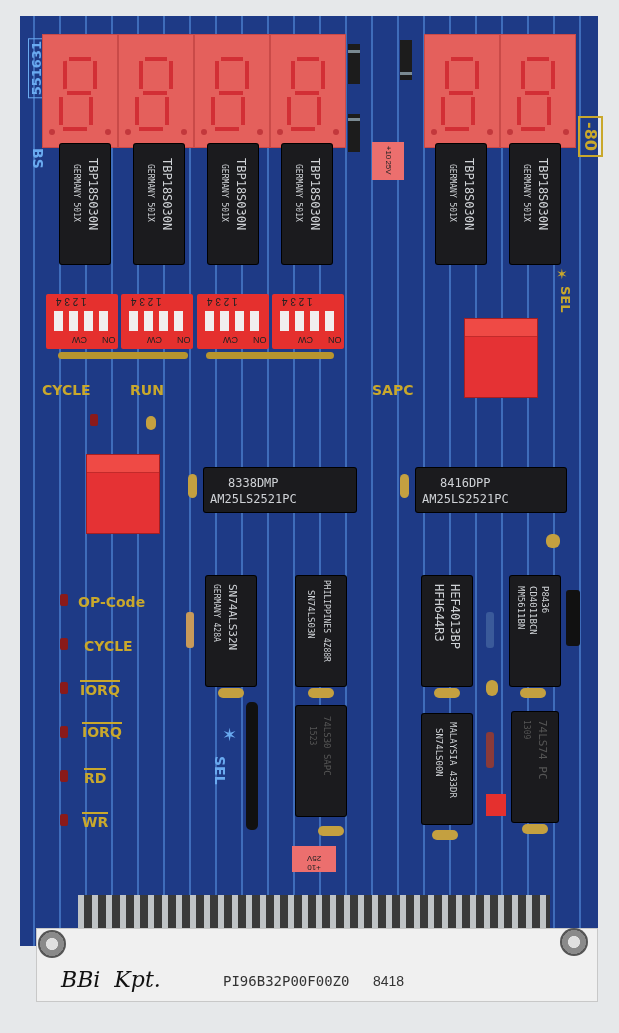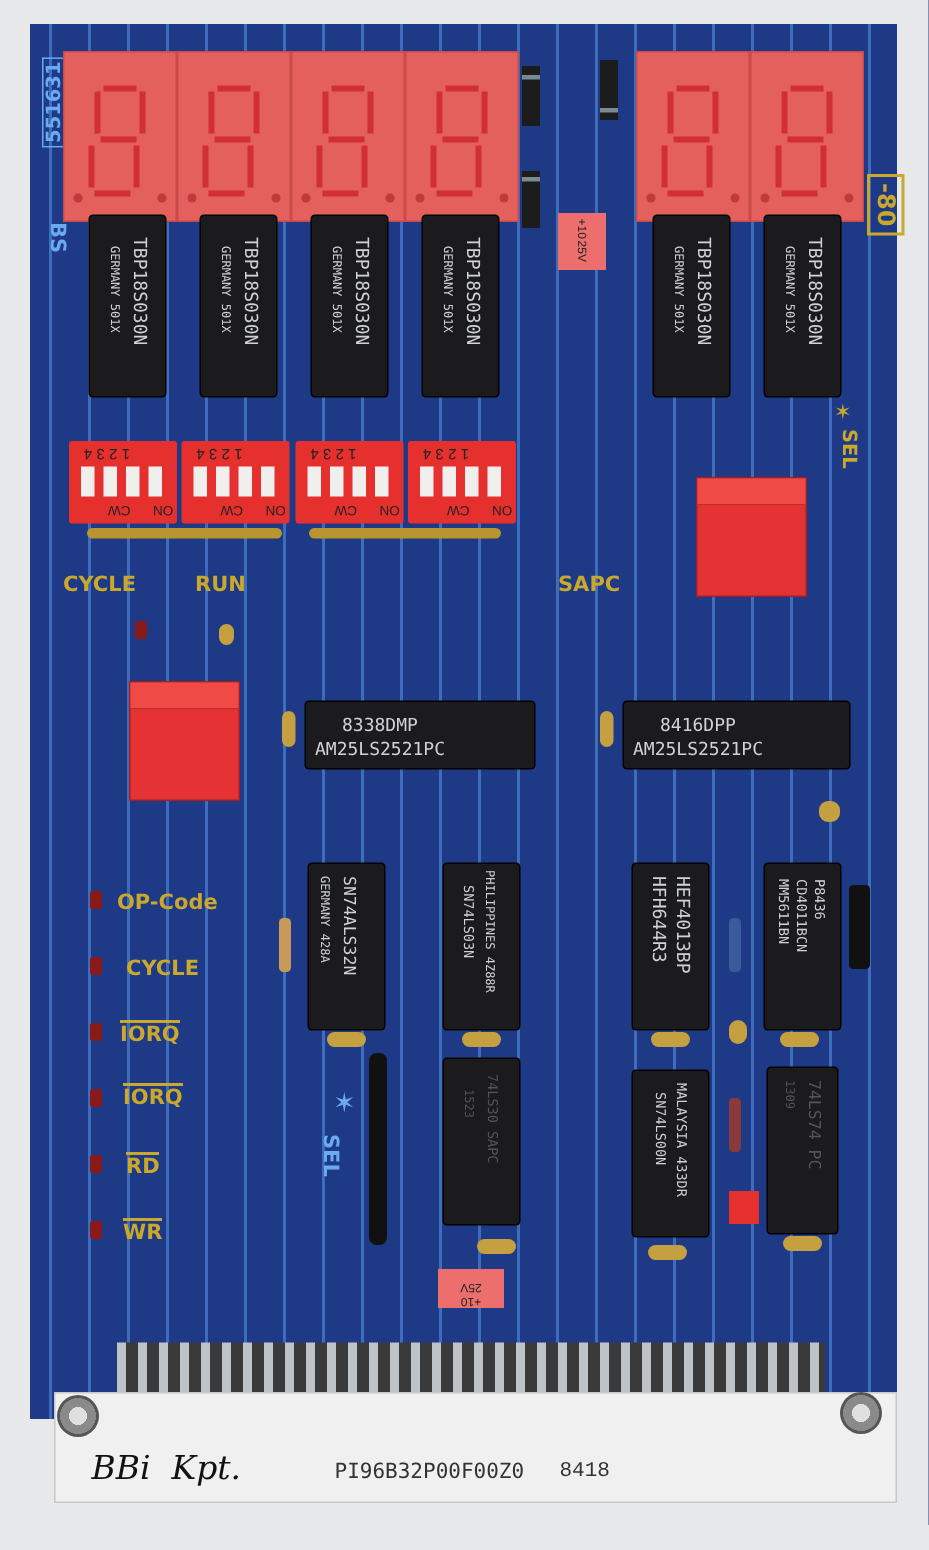--- a/index.html
+++ b/index.html
@@ -288,16 +288,16 @@
   <div class="cap-elec" style="left:272px;top:830px;width:44px;height:26px;transform:rotate(180deg);">
     <div>+10</div>
     <div>25V</div>
   </div>
 </div>
 
 <div class="contacts"></div>
 <div class="connector">
   <div style="position:absolute;left:24px;top:38px;font-family:'DejaVu Serif',serif;font-size:22px;font-style:italic;color:#111;white-space:pre;">BBi  Kpt.</div>
   <div style="position:absolute;left:186px;top:44px;font-family:'DejaVu Sans Mono',monospace;font-size:14px;color:#333;">PI96B32P00F00Z0</div>
-  <div style="position:absolute;left:336px;top:44px;font-family:Liberation Mono, monospace;font-size:14px;color:#333;">8418</div>
+  <div style="position:absolute;left:336px;top:44px;font-family:Liberation Sans, sans-serif;font-size:14px;color:#333;">8418</div>
 </div>
 <div class="screw" style="left:38px;top:930px;"></div>
 <div class="screw" style="left:560px;top:928px;"></div>
 
 </body></html>

